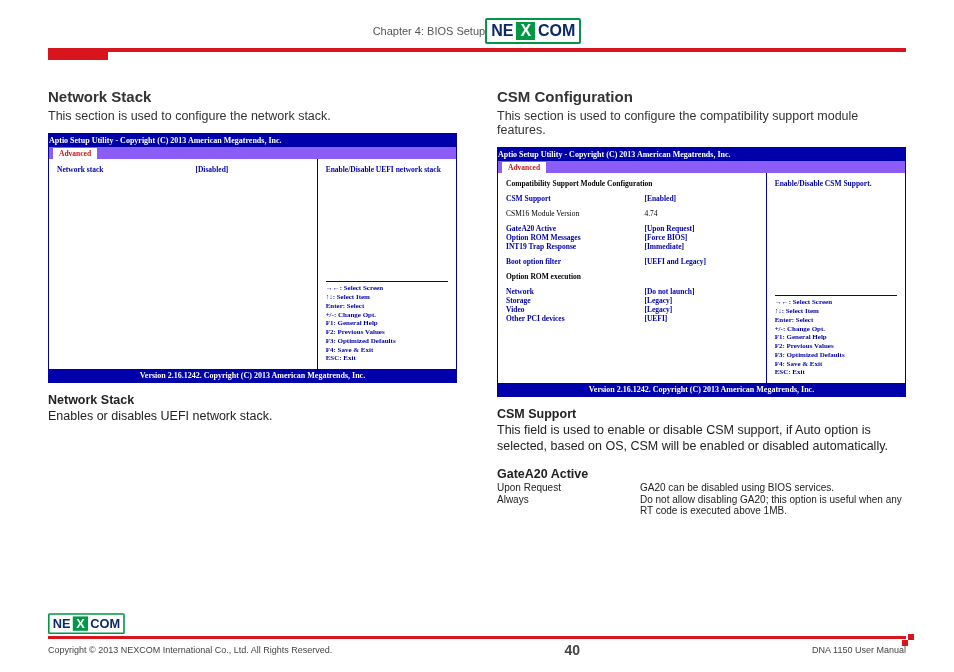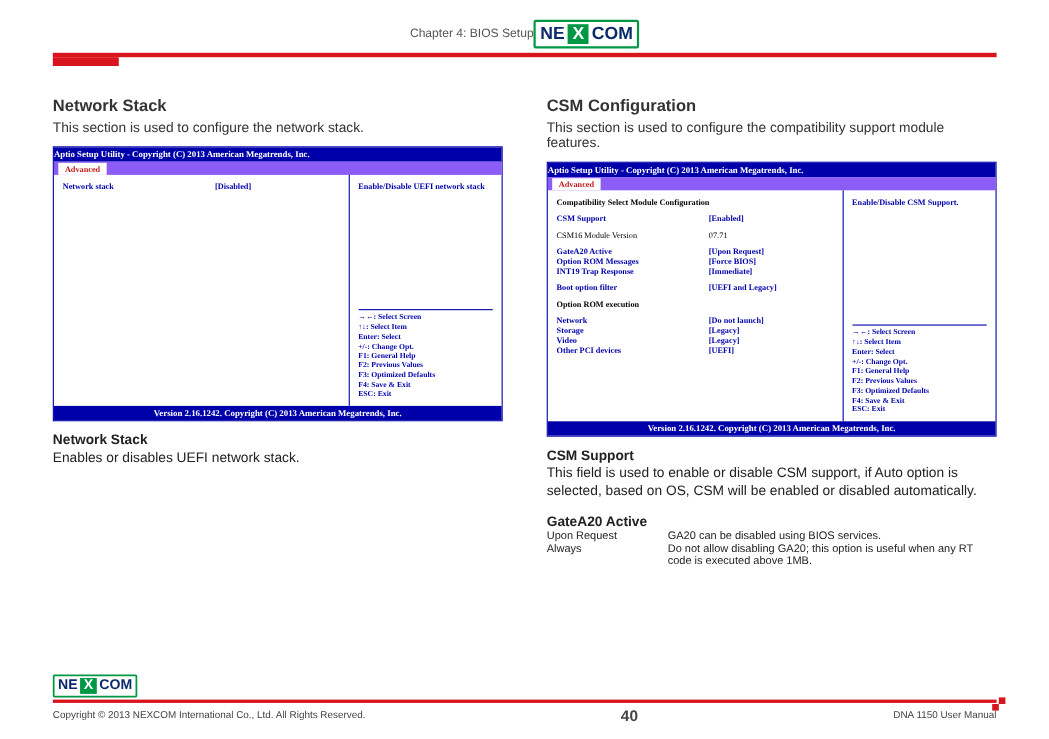--- a/index.html
+++ b/index.html
@@ -41,21 +41,21 @@
   .help-list div { white-space:nowrap; }
   .help-sep { border-top:1px solid #0000aa; margin:4px 0 2px 0; }
   .bios-footer { background:#0000aa; color:#fff; text-align:center; font-weight:700; padding:2px 0; font-size:8px; }
   .sp { height:6px; }
 
   
   h3.sub { font-size:12.5px; font-weight:700; margin-top:10px; }
   .sub-desc { font-size:12.5px; margin-top:1px; line-height:1.3; }
   .kv { display:flex; font-size:10px; margin-top:1px; }
   .kv .k { flex:0 0 110px; }
-  .kv .v { flex:1; }
+  .kv .v { flex:1;margin-left:33px; }
 
   
   .ftr-wrap { position:absolute; left:48px; right:48px; bottom:14px; }
   .ftr-logo { transform:scale(0.8); transform-origin:left bottom; margin-bottom:2px; }
   .ftr-bar { height:3px; background:#d8151c; }
   .ftr-row { display:flex; justify-content:space-between; align-items:center; font-size:9px; color:#444; margin-top:3px; }
   .ftr-row .pg { font-weight:700; font-size:14px; }
   .ftr-sq { position:absolute; right:-6px; bottom:14px; width:10px; height:10px; }
   .ftr-sq::before, .ftr-sq::after { content:""; position:absolute; width:6px; height:6px; background:#d8151c; }
   .ftr-sq::before { left:0; top:6px; }
@@ -126,31 +126,31 @@
       <div class="sec-desc">This section is used to configure the compatibility support module features.</div>
 
       <div class="bios">
         <div class="bios-title">Aptio Setup Utility - Copyright (C) 2013 American Megatrends, Inc.</div>
         <div class="tabrow">
             <span class="tab active">Advanced</span>
           </div>
         <div class="bios-body">
           <div class="bios-left">
             <div class="row heading">
-                <span class="lbl">Compatibility Select Module Configuration</span>
+                <span class="lbl">Compatibility Support Module Configuration</span>
               </div>
             <div class="sp"></div>
             <div class="row">
                 <span class="lbl">CSM Support</span>
                 <span class="val">[Enabled]</span>
               </div>
             <div class="sp"></div>
             <div class="row plain">
                 <span class="lbl">CSM16 Module Version</span>
-                <span class="val">07.71</span>
+                <span class="val">4.74</span>
               </div>
             <div class="sp"></div>
             <div class="row">
                 <span class="lbl">GateA20 Active</span>
                 <span class="val">[Upon Request]</span>
               </div>
             <div class="row">
                 <span class="lbl">Option ROM Messages</span>
                 <span class="val">[Force BIOS]</span>
               </div>

